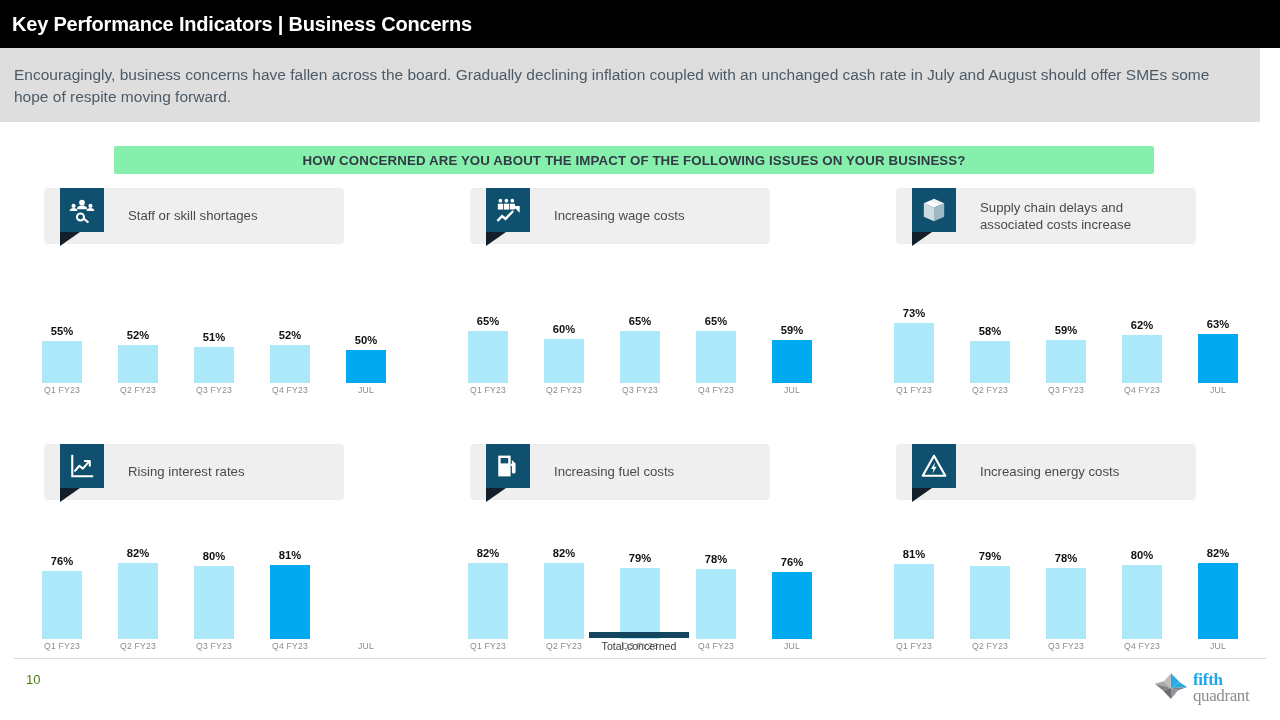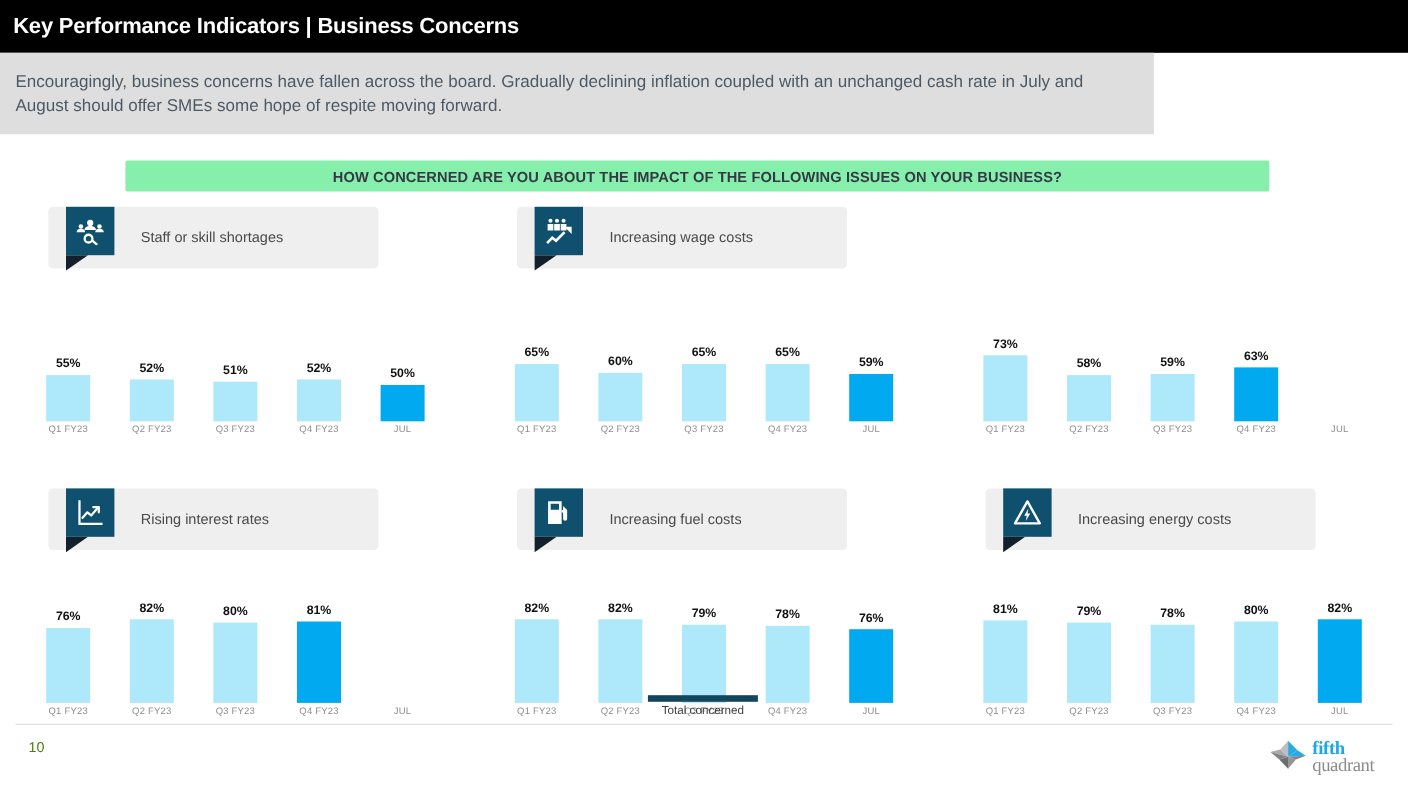--- a/index.html
+++ b/index.html
@@ -17,21 +17,21 @@
     background: #000000;
     display: flex; align-items: center;
   }
   .titlebar .title {
     color: #ffffff; font-size: 20px; font-weight: bold;
     letter-spacing: -0.2px; padding-left: 12px;
   }
 
   
   .subtitleband {
-    position: absolute; left: 0; top: 48px; width: 1049px; height: 74px;
+    position: absolute; left: 0; top: 48px; width: 1260px; height: 74px;
     background: #DEDEDE;
     display: flex; align-items: flex-start;
   }
   .subtitleband .subtitle {
     color: #4C5A66; font-size: 15.5px; line-height: 1.45;
     padding: 16px 14px 0 14px; max-width: 1262px;
   }
 
   
   .qbanner {
@@ -224,33 +224,51 @@
         <div class="axlbl">Q1 FY23</div>
         <div class="axlbl">Q2 FY23</div>
         <div class="axlbl">Q3 FY23</div>
         <div class="axlbl">Q4 FY23</div>
         <div class="axlbl">JUL</div>
       </div>
     </div>
   </div>
 
   <div class="panel c2 r0">
+    <div class="phead">
+      <div class="plate">
+        <div class="plabel">Supply chain delays and associated costs increase</div>
+      </div>
+      <div class="tail"></div>
+      <div class="iconbox">
+        <svg viewBox="0 0 24 24" fill="#ffffff">
+          <path d="M12 1.6l9.4 4.1-3 1.4-9.4-4.1z" opacity="0.95"></path>
+          <path d="M2.6 5.7L9 2.9l9.4 4.1-6.4 2.8z"></path>
+          <path d="M2.6 5.7l9.4 4.1v12.6L2.6 18.3z" opacity="0.8"></path>
+          <path d="M21.4 5.7v12.6L12 22.4V9.8z" opacity="0.6"></path>
+        </svg>
+      </div>
+    </div>
     <div class="chart">
       <div class="bars">
         <div class="bargrp">
             <div class="bval">73%</div>
             <div class="bar" style="height:60px"></div>
           </div>
         <div class="bargrp">
             <div class="bval">58%</div>
             <div class="bar" style="height:42px"></div>
           </div>
         <div class="bargrp">
             <div class="bval">59%</div>
             <div class="bar" style="height:43px"></div>
+          </div>
+        <div class="bargrp">
+            <div class="bval">62%</div>
+            <div class="bar" style="height:48px"></div>
           </div>
         <div class="bargrp">
             <div class="bval">63%</div>
             <div class="bar hl" style="height:49px"></div>
           </div>
       </div>
       <div class="axis">
         <div class="axlbl">Q1 FY23</div>
         <div class="axlbl">Q2 FY23</div>
         <div class="axlbl">Q3 FY23</div>

